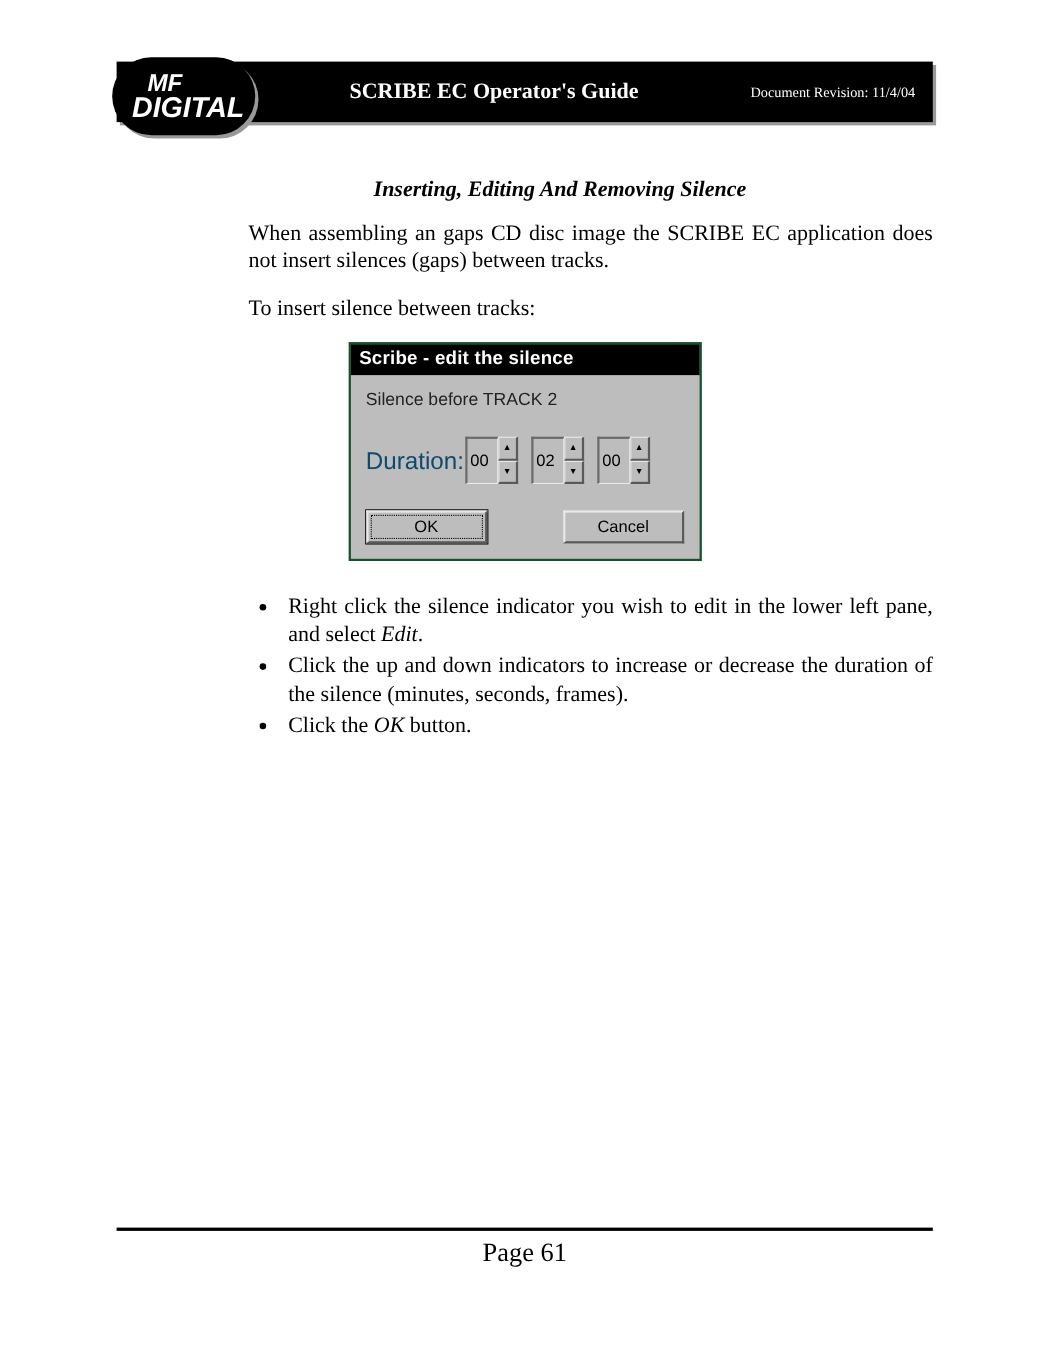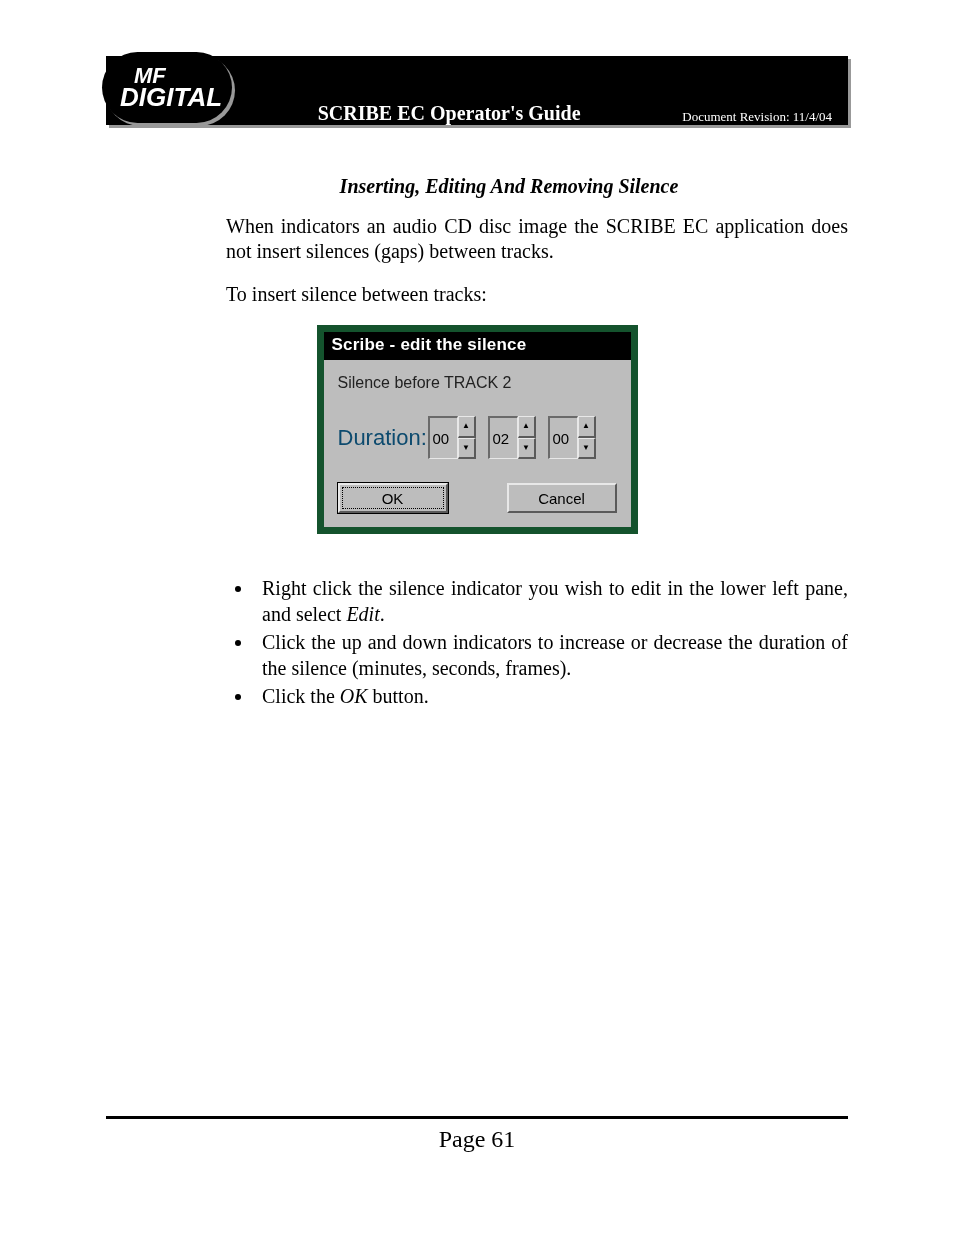--- a/index.html
+++ b/index.html
@@ -10,24 +10,24 @@
     height: 1235px;
     position: relative;
     color: #000;
   }
   .page {
     padding: 56px 106px 0 106px;
   }
   .header-bar {
     background: #000;
     color: #fff;
-    height: 69px;
+    height: 55px;
     position: relative;
     display: flex;
-    align-items: flex-end;
+    align-items: center;
     box-shadow: 3px 3px 0 #999;
   }
   .logo-wrap {
     position: absolute;
     left: -4px;
     top: -4px;
     background: #000;
     border-radius: 36px;
     padding: 4px 10px 4px 18px;
     height: 71px;
@@ -89,22 +89,22 @@
   ul.bullets li {
     padding-left: 8px;
     margin-bottom: 2px;
     text-align: justify;
   }
   ul.bullets li span.it { font-style: italic; }
 
   
   .dialog {
     width: 321px;
-    margin: 6px auto 41px auto;
-    border: 7px solid #14532d;
+    margin: 6px auto 28px auto;
+    border: 2px solid #14532d;
     background: #bdbdbd;
     font-family: "MS Sans Serif", Tahoma, Arial, sans-serif;
     color: #000;
   }
   .dialog-titlebar {
     background: #000;
     color: #fff;
     font-weight: bold;
     font-size: 17px;
     padding: 3px 8px 5px 8px;
@@ -219,21 +219,21 @@
         <span class="digital">DIGITAL</span>
       </div>
     </div>
     <div class="header-title">SCRIBE EC Operator's Guide</div>
     <div class="header-rev">Document Revision: 11/4/04</div>
   </div>
 
   <div class="content">
     <div class="section-heading">Inserting, Editing And Removing Silence</div>
 
-    <div class="body-text-j">When indicators an audio CD disc image the SCRIBE EC application does not insert silences (gaps) between tracks.</div>
+    <div class="body-text-j">When assembling an gaps CD disc image the SCRIBE EC application does not insert silences (gaps) between tracks.</div>
     <div class="body-text">To insert silence between tracks:</div>
 
 
     <div class="dialog">
       <div class="dialog-titlebar">Scribe - edit the silence</div>
       <div class="dialog-body">
         <div class="dlg-line1">Silence before TRACK 2</div>
         <div class="dlg-row">
           <div class="dlg-label">Duration:</div>
 

